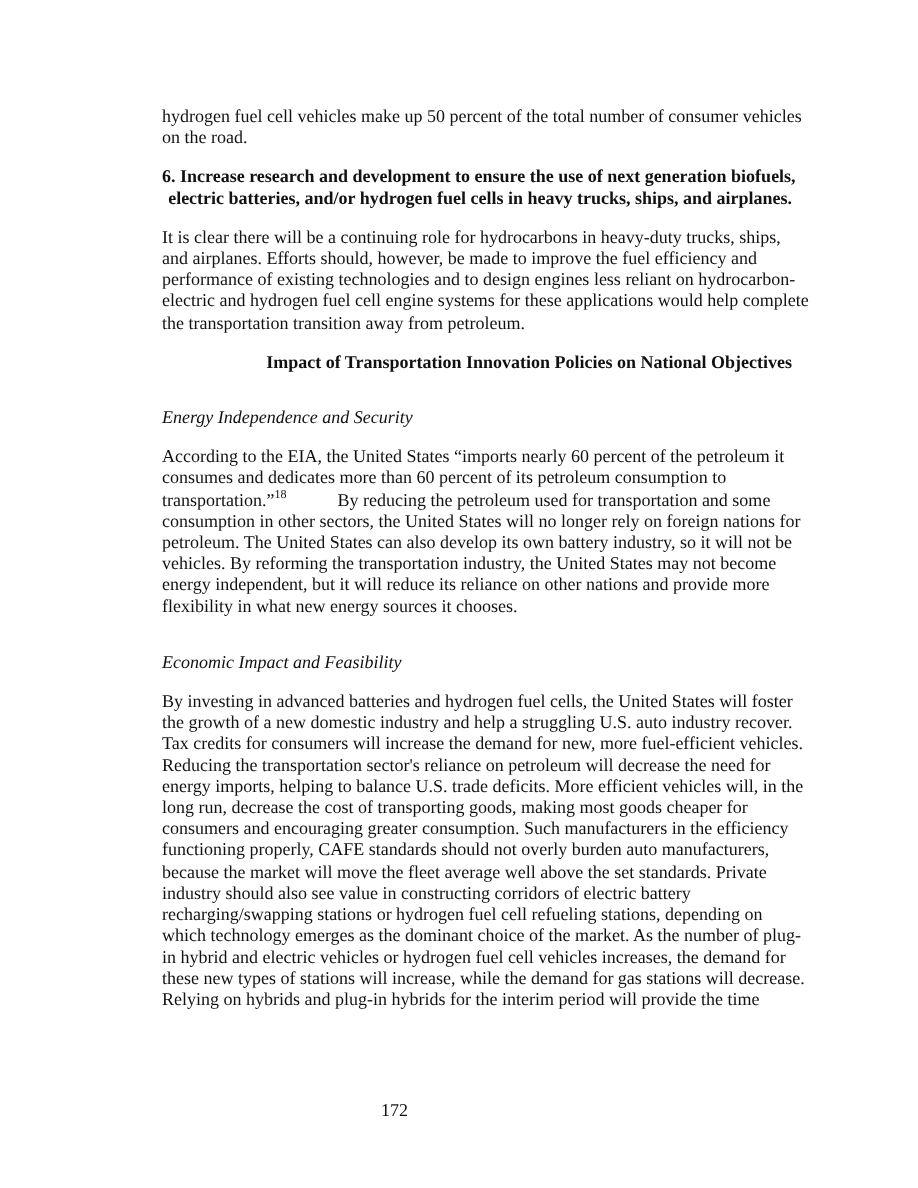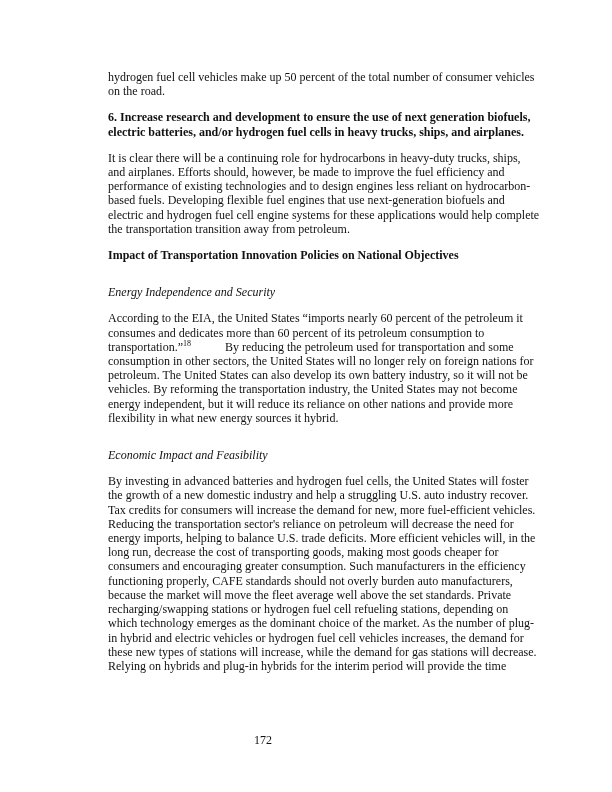--- a/index.html
+++ b/index.html
@@ -23,21 +23,21 @@
     }
     .line {
       display: block;
       font-size: 12px;
       line-height: 14.2px;
       white-space: nowrap;
     }
     .block {
       margin: 0 0 12px 0;
     }
-    .bold { font-weight: bold; }
+    .bold { font-weight: bold; text-align: right; }
     .italic { font-style: italic; margin-top: 23px; }
     sup.fn {
       font-size: 8px;
       vertical-align: 5px;
       line-height: 0;
     }
     .page-number {
       position: absolute;
       top: 733px;
       left: 0;
@@ -58,58 +58,58 @@
 
   <p class="block bold">
     <span class="line">6. Increase research and development to ensure the use of next generation biofuels,</span>
     <span class="line">electric batteries, and/or hydrogen fuel cells in heavy trucks, ships, and airplanes.</span>
   </p>
 
   <p class="block">
     <span class="line">It is clear there will be a continuing role for hydrocarbons in heavy-duty trucks, ships,</span>
     <span class="line">and airplanes.  Efforts should, however, be made to improve the fuel efficiency and</span>
     <span class="line">performance of existing technologies and to design engines less reliant on hydrocarbon-</span>
-    <span class="line">based fuels.  Developing flexible fuel engines that use next-generation biofuels and</span>
     <span class="line">electric and hydrogen fuel cell engine systems for these applications would help complete</span>
     <span class="line">the transportation transition away from petroleum.</span>
   </p>
 
   <p class="block bold">
     <span class="line">Impact of Transportation Innovation Policies on National Objectives</span>
   </p>
 
   <p class="block italic">
     <span class="line">Energy Independence and Security</span>
   </p>
 
   <p class="block">
     <span class="line">According to the EIA, the United States “imports nearly 60 percent of the petroleum it</span>
     <span class="line">consumes and dedicates more than 60 percent of its petroleum consumption to</span>
     <span class="line"><span>transportation.”</span><sup class="fn">18</sup><span style="white-space:pre;margin-left:28px;">  By reducing the petroleum used for transportation and some</span></span>
     <span class="line">consumption in other sectors, the United States will no longer rely on foreign nations for</span>
     <span class="line">petroleum.  The United States can also develop its own battery industry, so it will not be</span>
     <span class="line">vehicles.  By reforming the transportation industry, the United States may not become</span>
     <span class="line">energy independent, but it will reduce its reliance on other nations and provide more</span>
-    <span class="line">flexibility in what new energy sources it hybrid.</span>
+    <span class="line">flexibility in what new energy sources it chooses.</span>
   </p>
 
   <p class="block italic">
     <span class="line">Economic Impact and Feasibility</span>
   </p>
 
   <p class="block">
     <span class="line">By investing in advanced batteries and hydrogen fuel cells, the United States will foster</span>
     <span class="line">the growth of a new domestic industry and help a struggling U.S. auto industry recover.</span>
     <span class="line">Tax credits for consumers will increase the demand for new, more fuel-efficient vehicles.</span>
     <span class="line">Reducing the transportation sector's reliance on petroleum will decrease the need for</span>
     <span class="line">energy imports, helping to balance U.S. trade deficits.  More efficient vehicles will, in the</span>
     <span class="line">long run, decrease the cost of transporting goods, making most goods cheaper for</span>
     <span class="line">consumers and encouraging greater consumption.  Such manufacturers in the efficiency</span>
     <span class="line">functioning properly, CAFE standards should not overly burden auto manufacturers,</span>
     <span class="line">because the market will move the fleet average well above the set standards.  Private</span>
+    <span class="line">industry should also see value in constructing corridors of electric battery</span>
     <span class="line">recharging/swapping stations or hydrogen fuel cell refueling stations, depending on</span>
     <span class="line">which technology emerges as the dominant choice of the market.  As the number of plug-</span>
     <span class="line">in hybrid and electric vehicles or hydrogen fuel cell vehicles increases, the demand for</span>
     <span class="line">these new types of stations will increase, while the demand for gas stations will decrease.</span>
     <span class="line">Relying on hybrids and plug-in hybrids for the interim period will provide the time</span>
   </p>
 </div>
 
 <div class="page-number">172</div>
 

